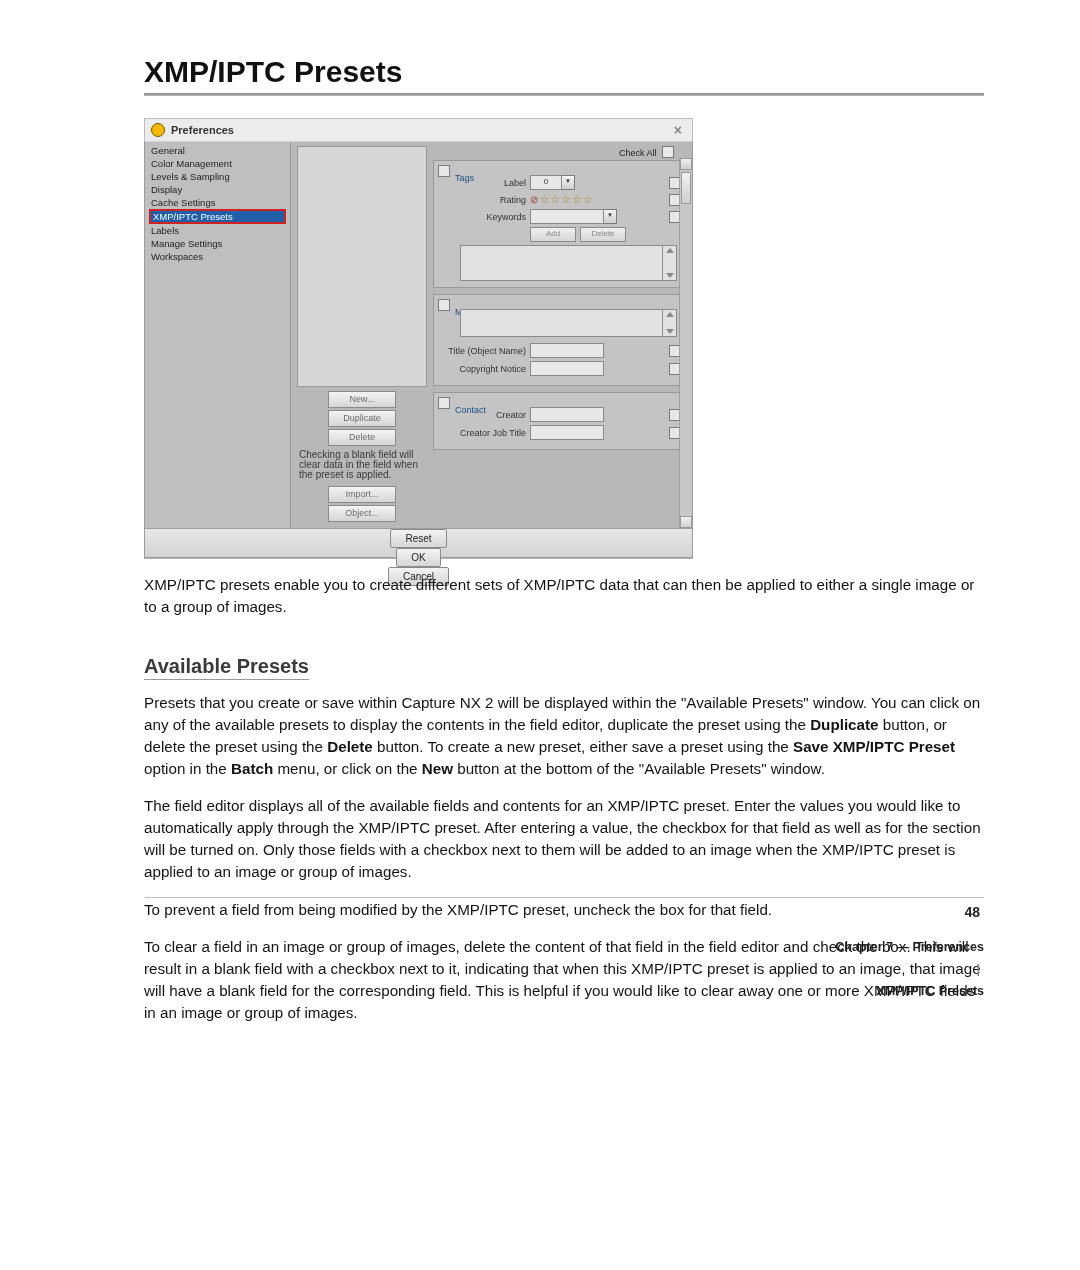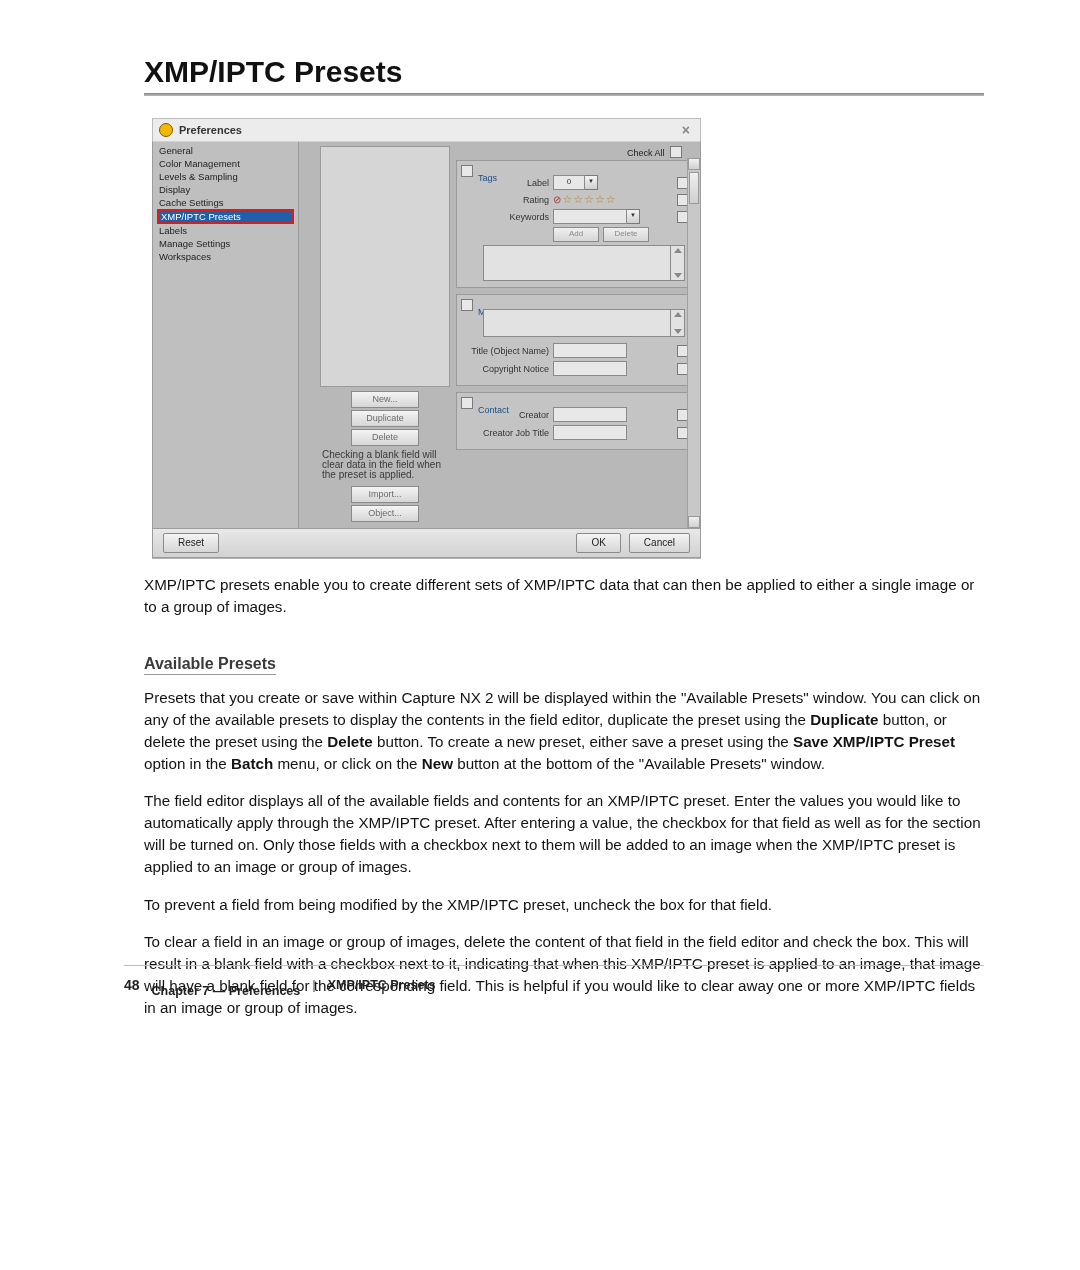--- a/index.html
+++ b/index.html
@@ -22,21 +22,21 @@
   }
   .title-rule {
     height: 3px;
     background: linear-gradient(#888, #bbb);
     margin: 0 0 22px 12px;
   }
 
   
   .win {
     width: 549px;
-    margin-left: 20px;
+    margin-left: 12px;
     box-shadow: 0 1px 0 rgba(0,0,0,0.3);
     font-family: Tahoma, Arial, sans-serif;
   }
   .win-titlebar {
     height: 22px;
     background: #ececec;
     border: 1px solid #bdbdbd;
     border-bottom: none;
     display: flex;
     align-items: center;
@@ -61,21 +61,20 @@
     color: #888;
     padding: 0 4px;
     cursor: pointer;
   }
   .win-body {
     display: flex;
     background: #b8b8b8;
     border: 1px solid #9c9c9c;
     border-top: 1px solid #d2d2d2;
     height: 386px;
-    gap: 15px;
   }
   .win-sidebar {
     width: 146px;
     background: #bfbfbf;
     border-right: 1px solid #9a9a9a;
     padding: 2px 2px;
     box-sizing: border-box;
   }
   .side-item {
     font-size: 9.5px;
@@ -244,58 +243,60 @@
   .scroll-side .sa.bot { bottom: 0; }
   .scroll-side .thumb { position: absolute; left: 1px; right: 1px; top: 14px; height: 30px; background: linear-gradient(#f0f0f0, #cfcfcf); border: 1px solid #9a9a9a; }
   .win-footer {
     height: 28px;
     background: linear-gradient(#e8e8e8, #d2d2d2);
     border: 1px solid #9c9c9c;
     border-top: none;
     display: flex;
     align-items: center;
     padding: 0 10px;
+    flex-direction: column;
   }
   .foot-btn {
     height: 18px;
     border: 1px solid #8a8a8a;
     border-radius: 2px;
     background: linear-gradient(#f4f4f4, #d6d6d6);
     font-size: 10px;
     padding: 0 14px;
     line-height: 17px;
     color: #222;
   }
   .foot-sp { flex: 1; }
 
   
   .body-text, .p { font-size: 15.2px; line-height: 22px; color: #141414; margin-left: 12px; }
   .p { margin-top: 10px; }
   .intro { margin-top: 16px; }
   .h2 {
-    font-size: 16px;
+    font-size: 20px;
     font-weight: 700;
     color: #3a3a3a;
     margin: 22px 0 2px 12px;
     border-bottom: 1px solid #9a9a9a;
     display: inline-block;
     padding-bottom: 1px;
   }
   .bold { font-weight: 700; }
 
   .footer-line {
     position: absolute;
-    left: 124px; right: 96px; bottom: 46px;
+    left: 145px; right: 96px; bottom: 46px;
     border-top: 1px solid #bdbdbd;
     padding-top: 6px;
     font-size: 12.5px;
     color: #222;
     display: flex;
-    align-items: center;
+    align-items: flex-end;
     gap: 8px;
+    flex-direction: column;
   }
   .footer-line .pg { font-weight: 700; font-size: 14px; margin-right: 4px; }
   .footer-line .chap { font-weight: 700; margin-top: 12px; }
   .footer-line .sep { color: #888; font-weight: 700; margin: 0 4px; }
   .footer-line .sec { font-weight: 700; }
 </style>
 </head>
 <body>
 
 <div class="page">

